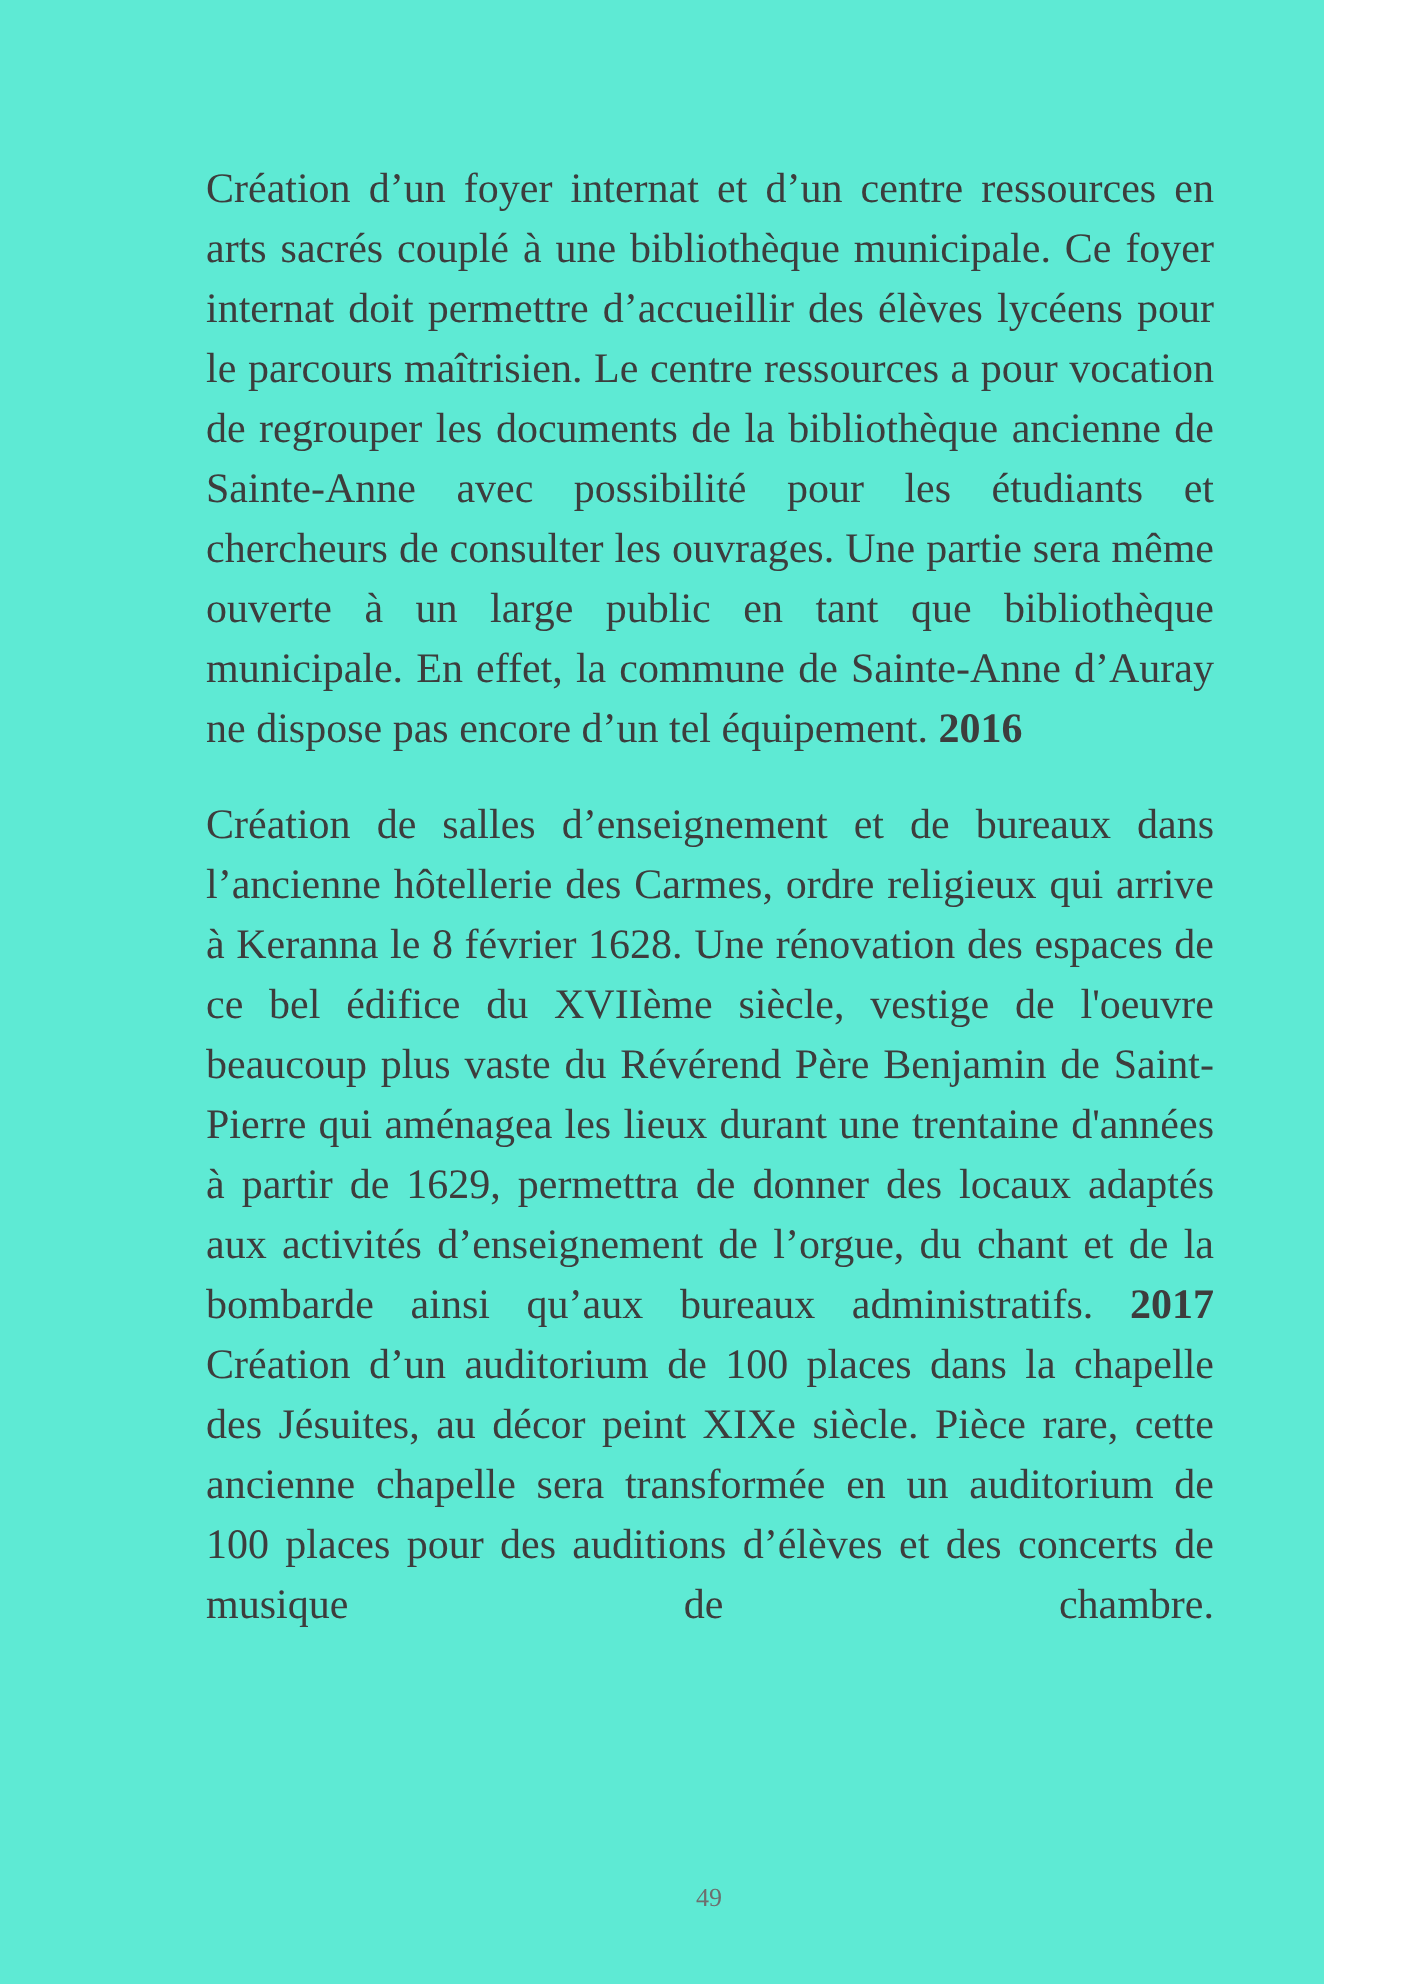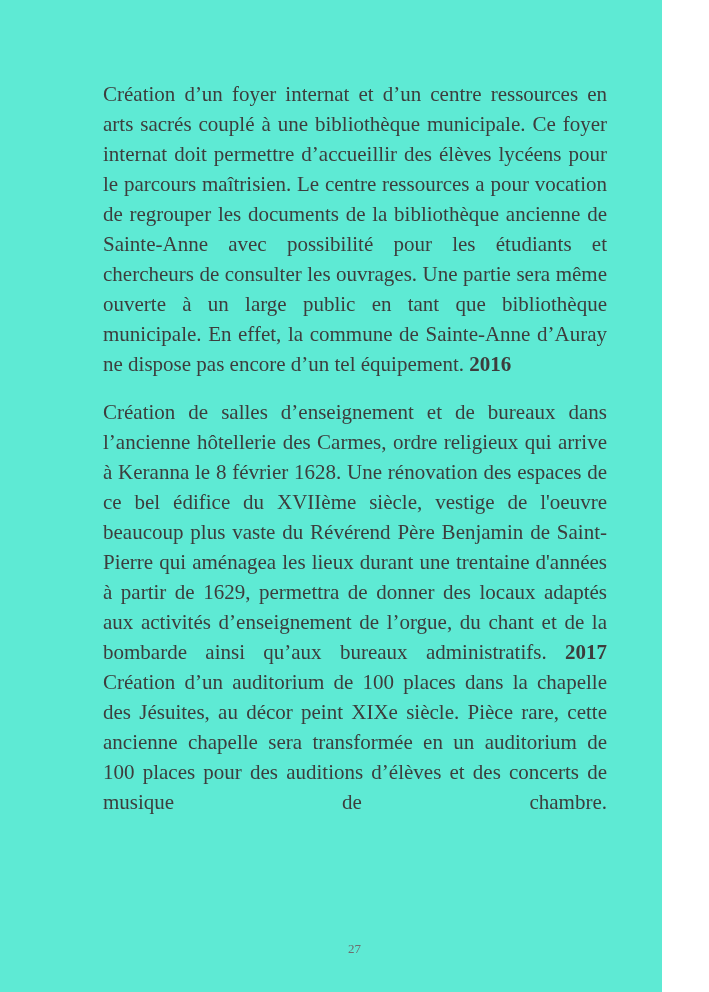--- a/index.html
+++ b/index.html
@@ -49,14 +49,14 @@
     }
   </style>
 </head>
 <body>
 
 <div class="page">
   <div class="content">
     <p class="para"><span>Création d’un foyer internat et d’un centre ressources en arts sacrés couplé à une bibliothèque municipale. Ce foyer internat doit permettre d’accueillir des élèves lycéens pour le parcours maîtrisien. Le centre ressources a pour vocation de regrouper les documents de la bibliothèque ancienne de Sainte-Anne avec possibilité pour les étudiants et chercheurs de consulter les ouvrages. Une partie sera même ouverte à un large public en tant que bibliothèque municipale. En effet, la commune de Sainte-Anne d’Auray ne dispose pas encore d’un tel équipement. </span><b>2016</b></p>
     <p class="para justify-last"><span>Création de salles d’enseignement et de bureaux dans l’ancienne hôtellerie des Carmes, ordre religieux qui arrive à Keranna le 8 février 1628. Une rénovation des espaces de ce bel édifice du XVIIème siècle, vestige de l'oeuvre beaucoup plus vaste du Révérend Père Benjamin de Saint-Pierre qui aménagea les lieux durant une trentaine d'années à partir de 1629, permettra de donner des locaux adaptés aux activités d’enseignement de l’orgue, du chant et de la bombarde ainsi qu’aux bureaux administratifs. </span><b>2017</b><span> Création d’un auditorium de 100 places dans la chapelle des Jésuites, au décor peint XIXe siècle. Pièce rare, cette ancienne chapelle sera transformée en un auditorium de 100 places pour des auditions d’élèves et des concerts de musique de chambre.</span></p>
   </div>
-  <div class="page-number">27</div>
+  <div class="page-number">49</div>
 </div>
 
 </body></html>

